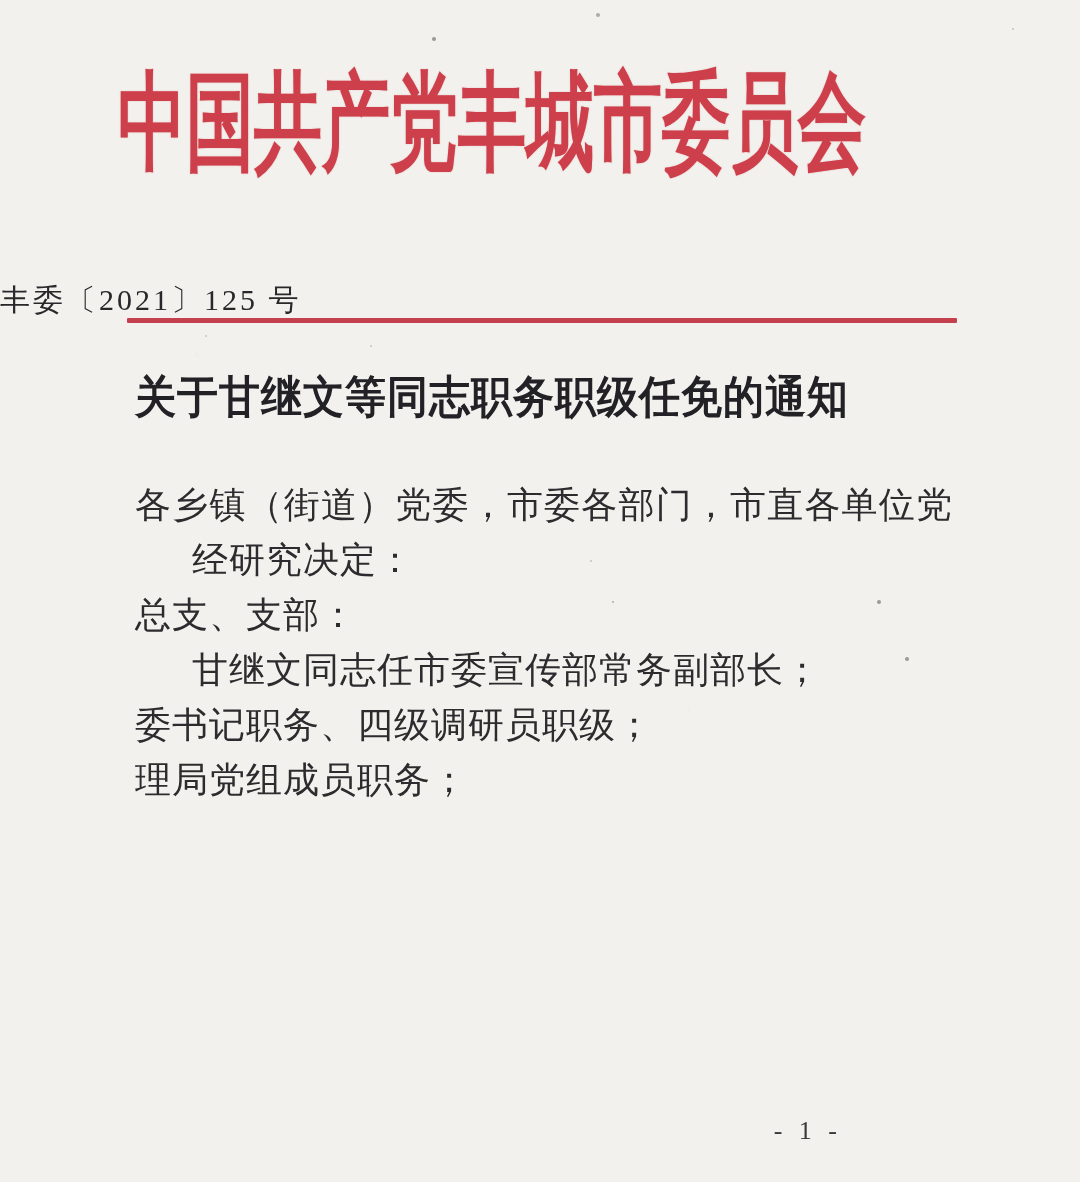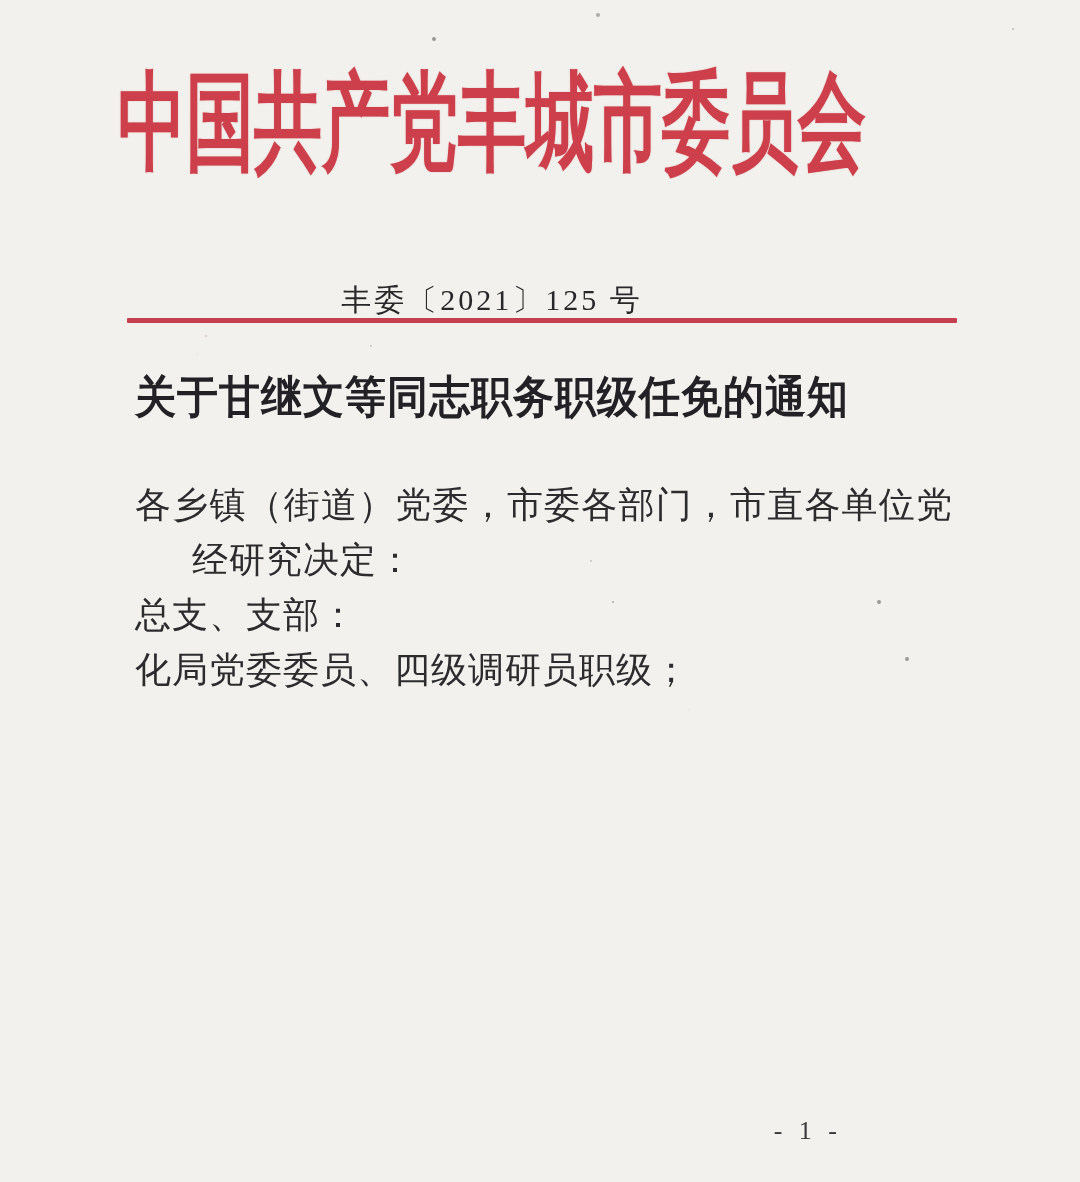--- a/index.html
+++ b/index.html
@@ -34,21 +34,21 @@
     color: var(--red-text, #cd3f4b);
     letter-spacing: 0px;
     white-space: nowrap;
     transform: scaleY(1.58);
     transform-origin: center top;
     text-shadow: 0 0 1px rgba(205,63,75,0.45);
   }
   .doc-number {
     position: absolute;
     top: 280px; left: 0; right: 0;
-    text-align: center;
+    text-align: left;
     font-size: 30px;
     letter-spacing: 3px;
     color: #28272a;
   }
   .red-rule {
     position: absolute;
     top: 318px;
     left: 127px;
     width: 830px;
     height: 5px;
@@ -130,27 +130,29 @@
   <div class="doc-title">关于甘继文等同志职务职级任免的通知</div>
 
   <div class="doc-body">
 
       <div class="body-line fill">各乡镇（街道）党委，市委各部门，市直各单位党组（党委）、</div>
 
       <div class="body-line indent">经研究决定：</div>
 
       <div class="body-line">总支、支部：</div>
 
+      <div class="body-line indent">甘继文同志任市委宣传部常务副部长；</div>
 
 
 
 
 
-      <div class="body-line">化局党委委员、四级调研员职级；</div>
+      <div class="body-line">委书记职务、四级调研员职级；</div>
 
 
+      <div class="body-line">理局党组成员职务；</div>
     </div>
 
   <div class="page-number">- 1 -</div>
 
   <div class="speckles"></div>
 
 </div>
 
 </body></html>

